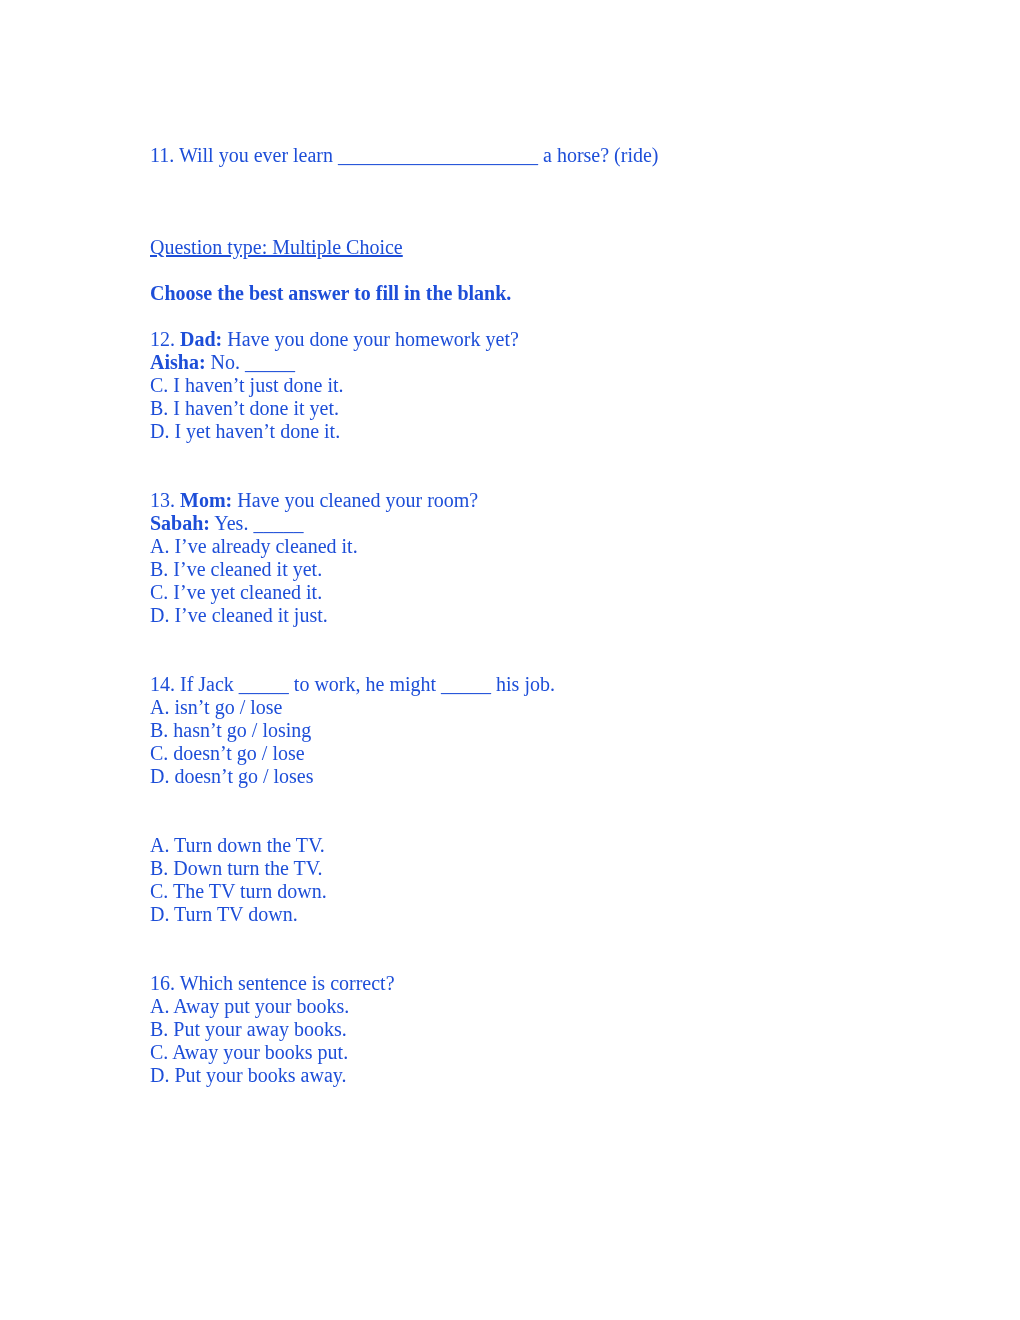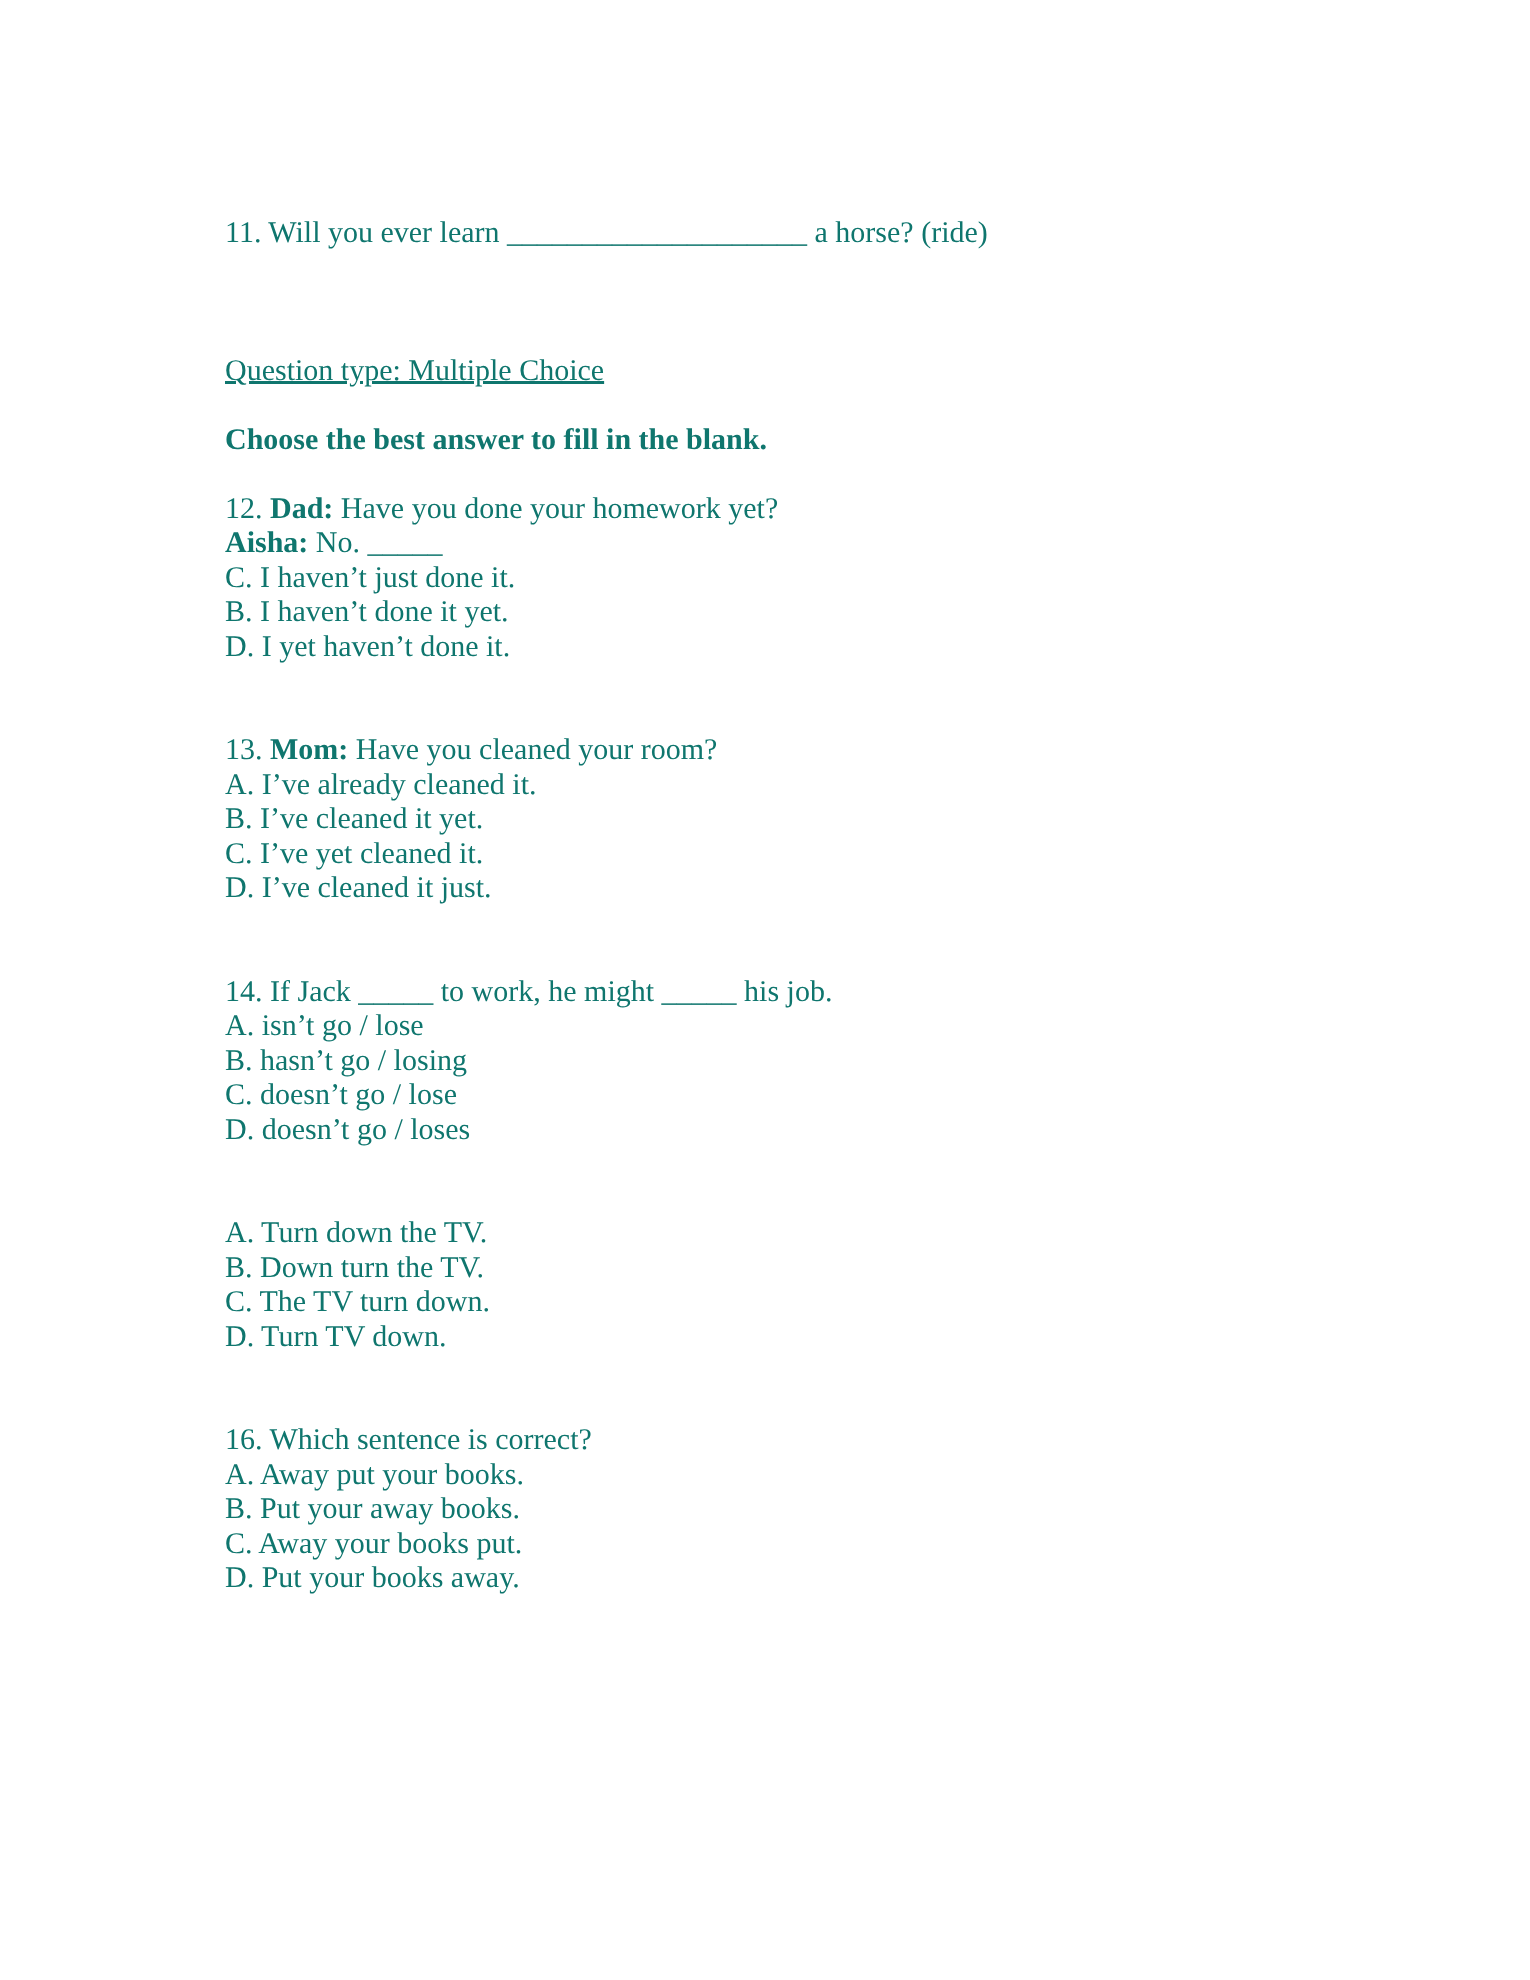--- a/index.html
+++ b/index.html
@@ -5,21 +5,21 @@
   html, body {
     margin: 0;
     padding: 0;
     background: #ffffff;
   }
   .page {
     position: relative;
     width: 1020px;
     height: 1320px;
     background: #ffffff;
-    color: #0f766e;
+    color: #1d4ed8;
     font-family: "Liberation Serif", serif;
     font-size: 20px;
     line-height: 23px;
     overflow: hidden;
   }
   .content {
     position: absolute;
     left: 150px;
     top: 144px;
     width: 720px;
@@ -51,20 +51,21 @@
     <div class="block gap-1">
       <p class="line"><span>12. </span><span class="bold">Dad:</span><span> Have you done your homework yet?</span></p>
       <p class="line"><span class="bold">Aisha:</span><span> No. _____</span></p>
       <p class="line">C. I haven’t just done it.</p>
       <p class="line">B. I haven’t done it yet.</p>
       <p class="line">D. I yet haven’t done it.</p>
     </div>
 
     <div class="block gap-2">
       <p class="line"><span>13. </span><span class="bold">Mom:</span><span> Have you cleaned your room?</span></p>
+      <p class="line"><span class="bold">Sabah:</span><span> Yes. _____</span></p>
       <p class="line">A. I’ve already cleaned it.</p>
       <p class="line">B. I’ve cleaned it yet.</p>
       <p class="line">C. I’ve yet cleaned it.</p>
       <p class="line">D. I’ve cleaned it just.</p>
     </div>
 
     <div class="block gap-2">
       <p class="line">14. If Jack _____ to work, he might _____ his job.</p>
       <p class="line">A. isn’t go / lose</p>
       <p class="line">B. hasn’t go / losing</p>

